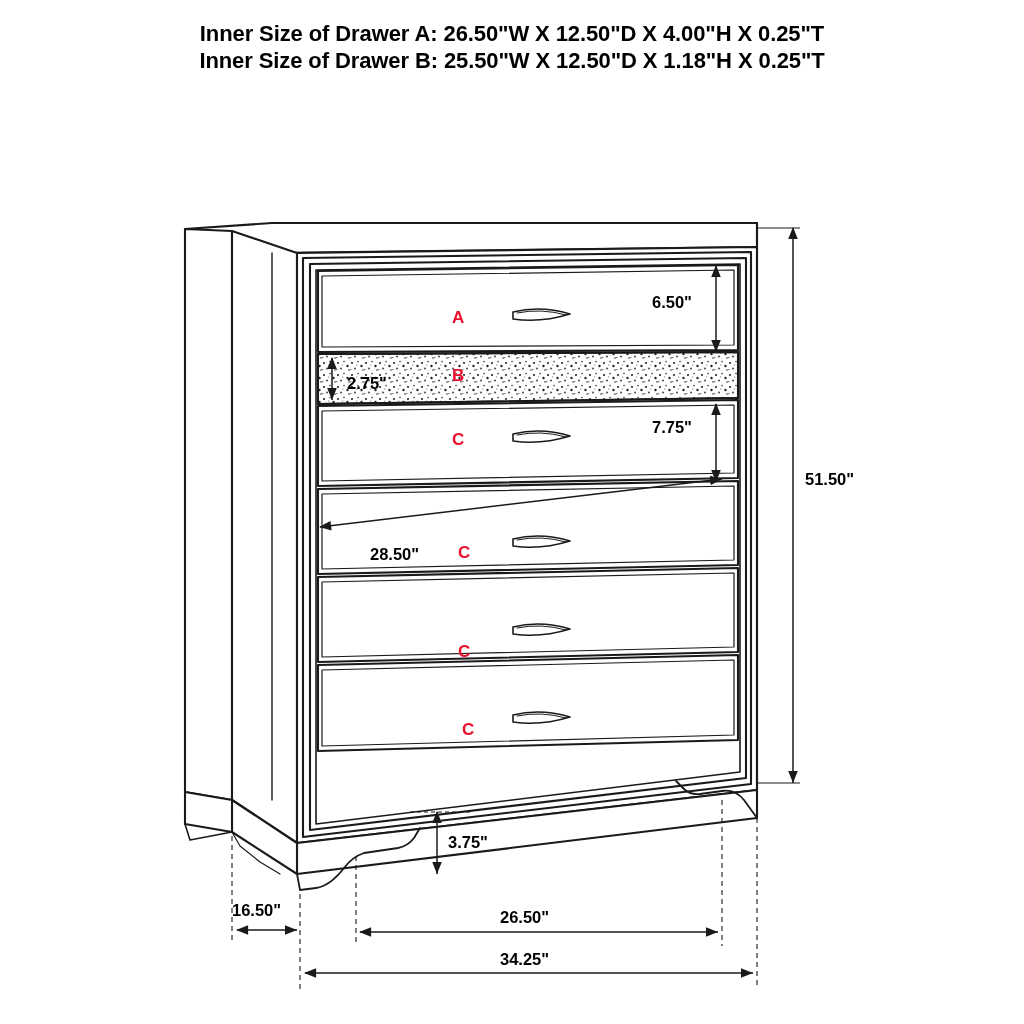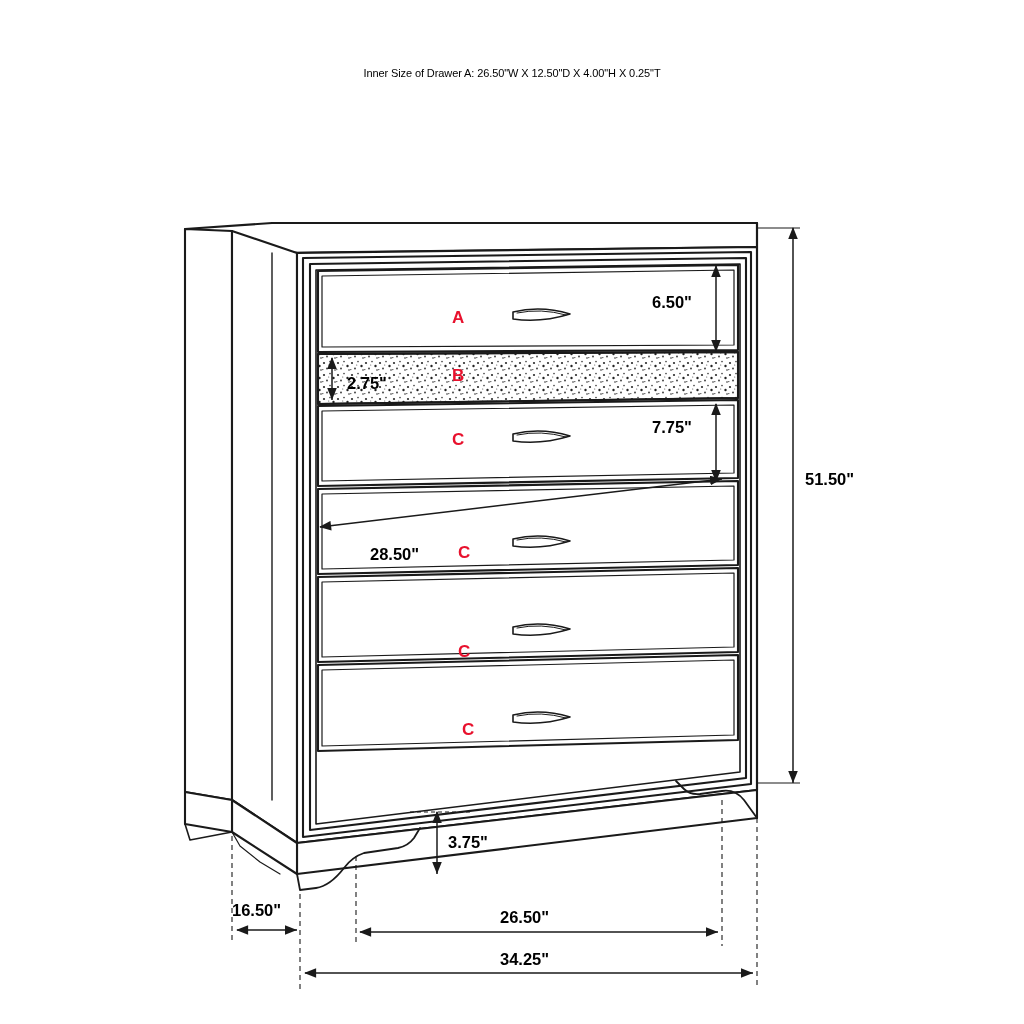--- a/index.html
+++ b/index.html
@@ -22,26 +22,25 @@
     height: 1024px;
   }
   .spec-lines {
     position: absolute;
     left: 0;
     top: 20px;
     width: 1024px;
     text-align: center;
   }
   .spec-line {
-    font-size: 11px;
-    font-weight: normal;
+    font-size: 22px;
+    font-weight: bold;
     letter-spacing: -0.1px;
     line-height: 27px;
     white-space: nowrap;
-    margin-top: 40px;
   }
   svg#drawing {
     position: absolute;
     left: 0;
     top: 0;
     width: 1024px;
     height: 1024px;
   }
   .dim-label {
     position: absolute;
@@ -58,20 +57,21 @@
     white-space: nowrap;
   }
 </style>
 </head>
 <body>
 
 <div id="stage">
 
   <div class="spec-lines">
     <div class="spec-line">Inner Size of Drawer A: 26.50"W X 12.50"D X 4.00"H X 0.25"T</div>
+    <div class="spec-line">Inner Size of Drawer B: 25.50"W X 12.50"D X 1.18"H X 0.25"T</div>
   </div>
 
   <svg id="drawing" viewBox="0 0 1024 1024">
     <defs>
       <marker id="arrowEnd" markerWidth="9" markerHeight="9" refX="8" refY="3.2" orient="auto" markerUnits="strokeWidth">
         <path d="M0,0 L8,3.2 L0,6.4 z" fill="#1a1a1a"></path>
       </marker>
       <marker id="arrowStart" markerWidth="9" markerHeight="9" refX="0.6" refY="3.2" orient="auto" markerUnits="strokeWidth">
         <path d="M8,0 L0,3.2 L8,6.4 z" fill="#1a1a1a"></path>
       </marker>

